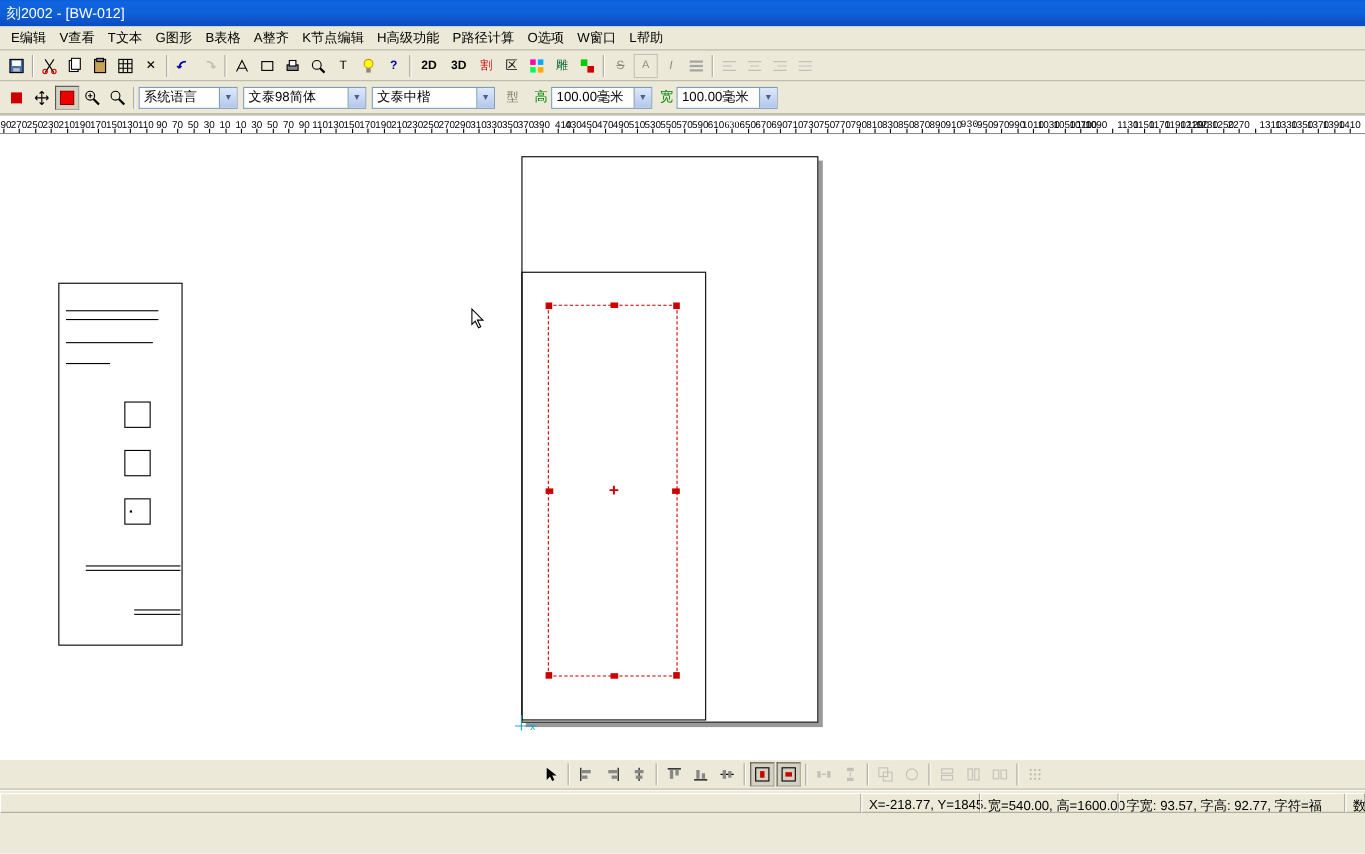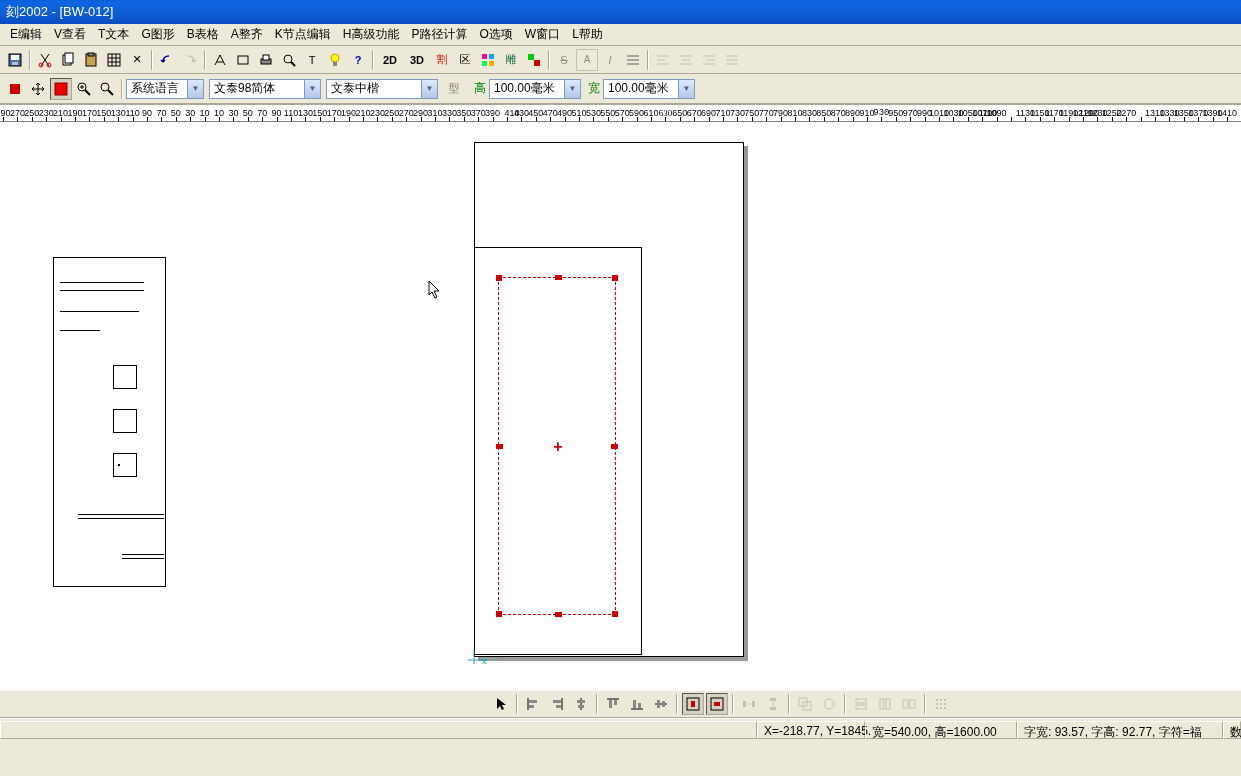--- a/index.html
+++ b/index.html
@@ -410,21 +410,21 @@
         <line x1="6" y1="4" x2="6" y2="8" stroke="#000"></line>
       </svg>
     </div>
   <div class="tb-btn">
       <svg class="ico" viewBox="0 0 16 16">
         <circle cx="6" cy="6" r="4" fill="none" stroke="#000"></circle>
         <line x1="9" y1="9" x2="14" y2="14" stroke="#000" stroke-width="2"></line>
       </svg>
     </div>
   <div class="tb-sep"></div>
-  <div class="tb-select" style="width:78px">
+  <div class="tb-select" style="width:90px">
     <span class="tb-select-text">系统语言</span>
     <span class="tb-select-arrow">▼</span>
   </div>
   <div class="tb-select" style="width:112px">
     <span class="tb-select-text">文泰98简体</span>
     <span class="tb-select-arrow">▼</span>
   </div>
   <div class="tb-select" style="width:112px">
     <span class="tb-select-text">文泰中楷</span>
     <span class="tb-select-arrow">▼</span>
@@ -790,16 +790,16 @@
         <circle cx="4" cy="12" r="1" fill="#888"></circle>
         <circle cx="8" cy="12" r="1" fill="#888"></circle>
         <circle cx="12" cy="12" r="1" fill="#888"></circle>
       </svg>
     </div>
 </div>
 
 <div class="statusbar">
   <div class="status-section status-flex"></div>
   <div class="status-section" style="width:108px">X=-218.77, Y=1845.</div>
-  <div class="status-section" style="width:152px">宽=540.00, 高=1600.00</div>
+  <div class="status-section" style="width:126px">宽=540.00, 高=1600.00</div>
   <div class="status-section" style="width:206px">字宽: 93.57, 字高: 92.77, 字符=福</div>
   <div class="status-section" style="width:18px">数</div>
 </div>
 
 </body></html>

